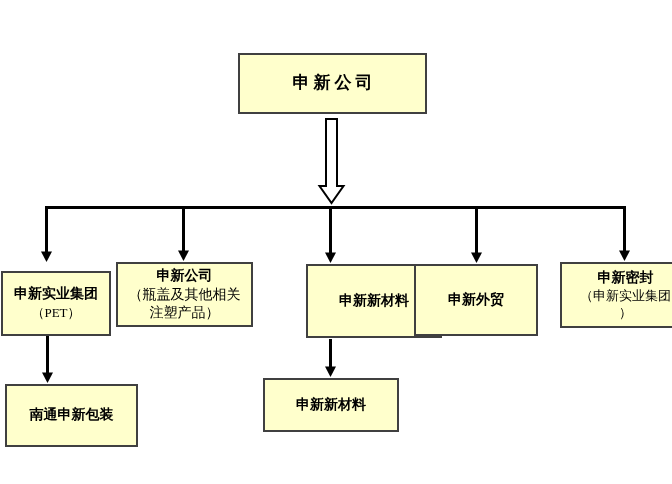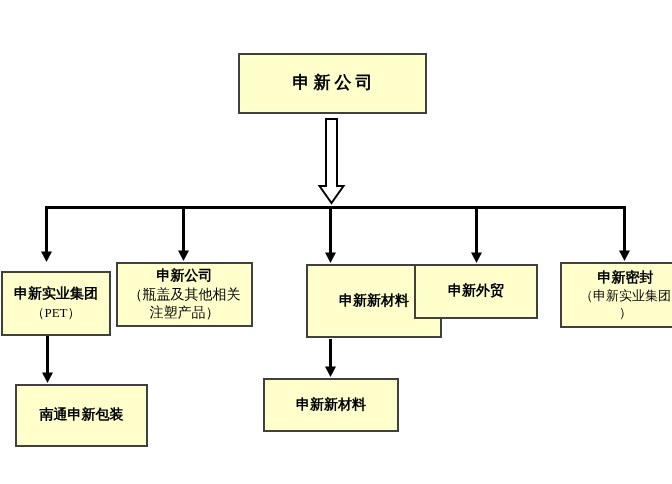--- a/index.html
+++ b/index.html
@@ -42,23 +42,23 @@
     font-size: 13px;
     line-height: 1.3;
     white-space: pre-line;
   }
   #node-root  { left: 238px; top: 53px;  width: 189px; height: 61px; }
   #node-root .title { font-size: 17px; letter-spacing: 4px; text-indent: 4px; }
   #node-c0 { left: 1px;   top: 263px; width: 110px; height: 65px; margin-top: 8px; }
   #node-c1 { left: 116px; top: 262px; width: 137px; height: 65px; }
   #node-c1 .subtitle { font-size: 14px; }
   #node-c2 { left: 262px; top: 264px; width: 136px; height: 74px; row-gap: 7px; margin-left: 44px; }
-  #node-c3 { left: 414px; top: 264px; width: 124px; height: 55px; }
+  #node-c3 { left: 414px; top: 264px; width: 124px; height: 72px; }
   #node-c4 { left: 560px; top: 262px; width: 131px; height: 66px; }
-  #node-g0 { left: 15px;   top: 384px; width: 133px; height: 63px; }
+  #node-g0 { left: 5px;   top: 384px; width: 133px; height: 63px; }
   #node-g1 { left: 263px; top: 378px; width: 136px; height: 54px; }
 </style>
 </head>
 <body>
 
 <div class="stage">
 
   <svg class="connectors" viewBox="0 0 672 484" xmlns="http://www.w3.org/2000/svg">
 
     <polygon points="326,119 337,119 337,186 343.5,186 331.5,203 319.5,186 326,186" fill="#ffffff" stroke="#000000" stroke-width="2"></polygon>

